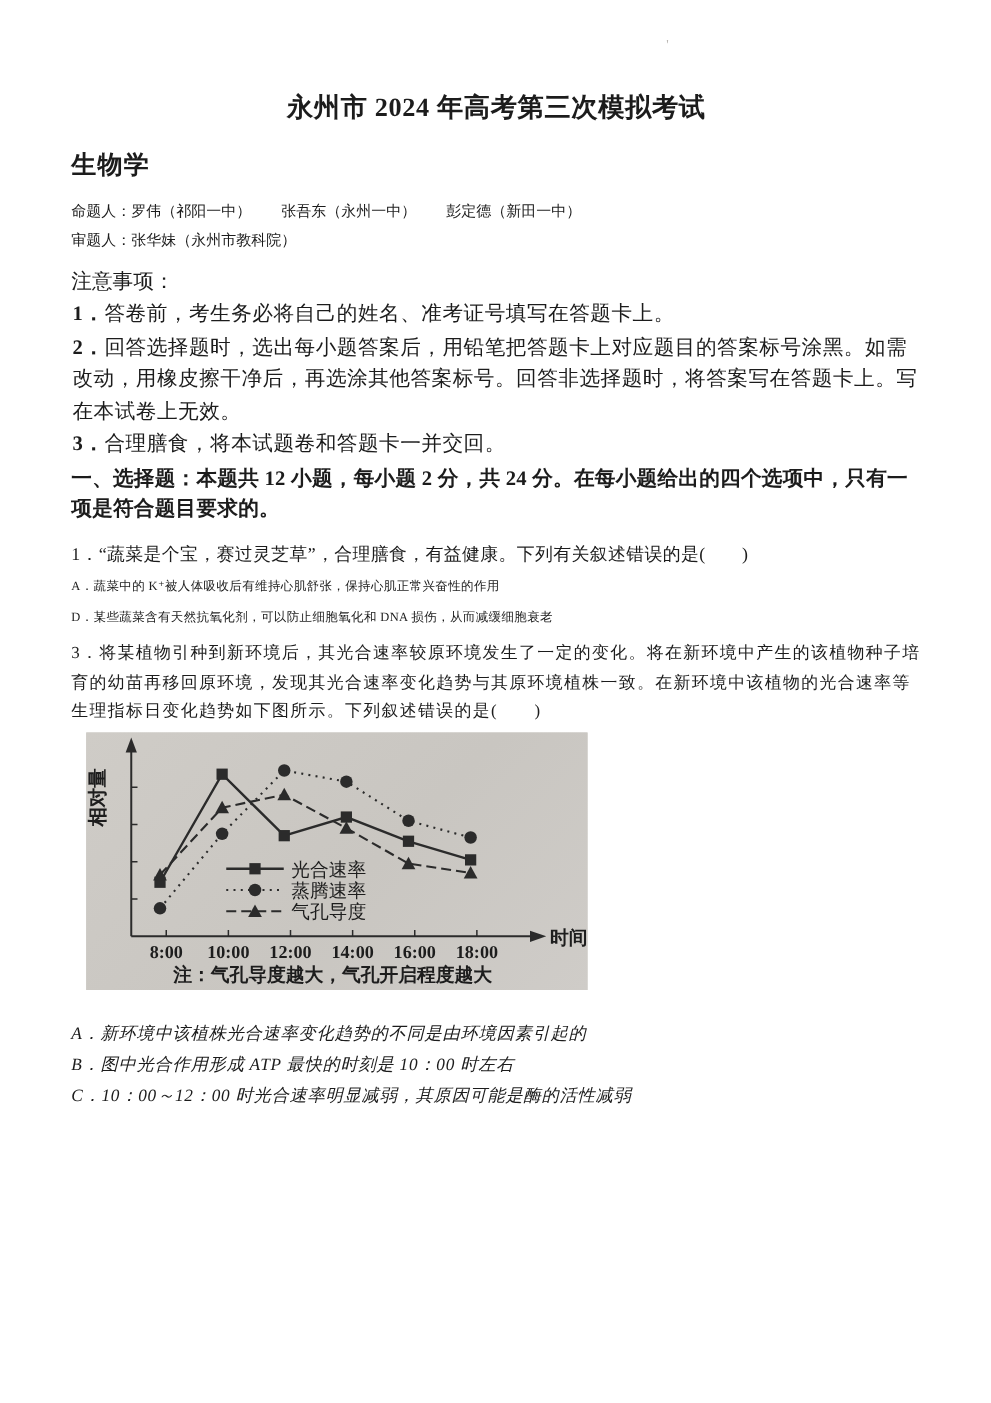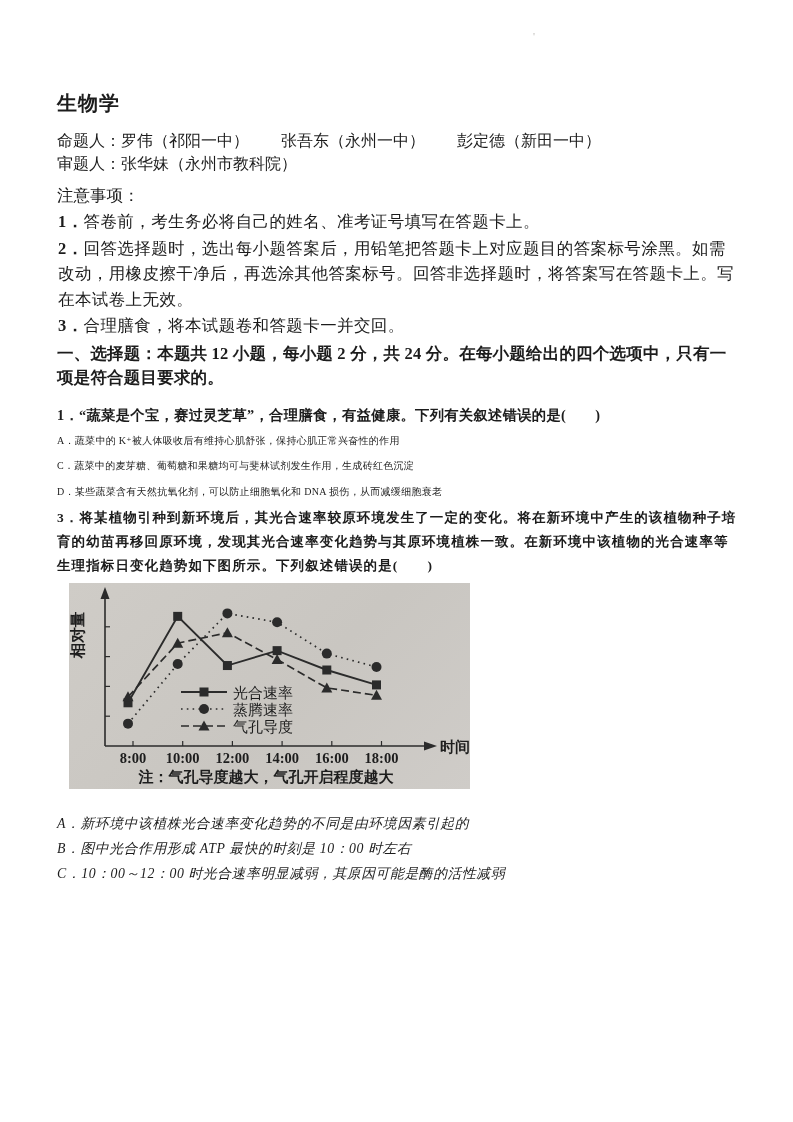--- a/index.html
+++ b/index.html
@@ -9,63 +9,63 @@
     background:#ffffff;
     box-sizing:border-box;
     padding:72px 56px 0 57px;
     font-family:"Liberation Serif","DejaVu Serif",serif;
     color:#1c1c1c;
     overflow:hidden;
   }
   .stray{position:absolute;top:30px;left:533px;color:#b9b6b2;font-size:11px;}
   .title{margin:0;text-align:center;font-size:21px;font-weight:bold;line-height:29px;letter-spacing:0.5px;}
   .subject{margin:17px 0 0;text-align:left;font-size:20px;font-weight:bold;line-height:28px;letter-spacing:1px;}
-  .byline{margin:0;font-size:16px;line-height:23px;}
+  .byline{margin:0;font-size:12px;line-height:23px;}
   .byline.first{margin-top:12px;}
   .notice-heading{margin:8px 0 0;font-size:16.5px;line-height:25px;}
   .notice-item{margin:1px;font-size:16.5px;line-height:25.5px;letter-spacing:0.4px;}
   .notice-item b{font-weight:bold;}
   .section-heading{margin:3px 0 12px;font-size:16.5px;font-weight:bold;line-height:24.5px;letter-spacing:0.2px;}
   .qblock{margin:0;}
-  .q-stem{margin:0;font-size:14.3px;line-height:25.4px;letter-spacing:0.3px;font-weight:bold;}
+  .q-stem{margin:0;font-size:14.3px;line-height:25.4px;letter-spacing:0.3px;}
   .option{margin:0;font-size:10px;line-height:25.4px;letter-spacing:0.3px;}
   .q3 .q-stem{font-size:13.5px;line-height:23.8px;letter-spacing:1.1px;margin-top:2px;}
   .q3 .option{font-size:13.8px;line-height:25px;letter-spacing:0.6px;font-style:italic;}
   .figure{
     width:401px;height:206px;
     margin:5px 0 22px 12px;
     background:#ccc9c4;
     background-image:linear-gradient(135deg,#cfccc7 0%,#c9c6c1 55%,#cfccc8 100%);
   }
   .figure svg{display:block;}
   .figure text{font-family:"Liberation Serif","DejaVu Serif",serif;}
 </style>
 </head>
 <body>
 
 <div class="page">
 
   <span class="stray">'</span>
 
+  <p class="title">永州市 2024 年高考第三次模拟考试</p>
   <p class="subject">生物学</p>
 
   <p class="byline first">命题人：罗伟（祁阳一中）　　张吾东（永州一中）　　彭定德（新田一中）</p>
   <p class="byline">审题人：张华妹（永州市教科院）</p>
 
   <p class="notice-heading">注意事项：</p>
   <p class="notice-item"><b>1．</b><span>答卷前，考生务必将自己的姓名、准考证号填写在答题卡上。</span></p>
   <p class="notice-item"><b>2．</b><span>回答选择题时，选出每小题答案后，用铅笔把答题卡上对应题目的答案标号涂黑。如需改动，用橡皮擦干净后，再选涂其他答案标号。回答非选择题时，将答案写在答题卡上。写在本试卷上无效。</span></p>
   <p class="notice-item"><b>3．</b><span>合理膳食，将本试题卷和答题卡一并交回。</span></p>
 
   <p class="section-heading">一、选择题：本题共 12 小题，每小题 2 分，共 24 分。在每小题给出的四个选项中，只有一项是符合题目要求的。</p>
 
   <div class="qblock">
     <p class="q-stem">1．“蔬菜是个宝，赛过灵芝草”，合理膳食，有益健康。下列有关叙述错误的是(　　)</p>
     <p class="option">A．蔬菜中的 K⁺被人体吸收后有维持心肌舒张，保持心肌正常兴奋性的作用</p>
-    <p class="option">C．蔬菜中的麦芽糖、葡萄糖和果糖均可与斐林试剂发生作用，生成砖红色沉淀</p>
     <p class="option">D．某些蔬菜含有天然抗氧化剂，可以防止细胞氧化和 DNA 损伤，从而减缓细胞衰老</p>
   </div>
 
 
   <div class="qblock q3">
     <p class="q-stem">3．将某植物引种到新环境后，其光合速率较原环境发生了一定的变化。将在新环境中产生的该植物种子培育的幼苗再移回原环境，发现其光合速率变化趋势与其原环境植株一致。在新环境中该植物的光合速率等生理指标日变化趋势如下图所示。下列叙述错误的是(　　)</p>
 
     <div class="figure">
       <svg id="chart-svg" width="401" height="206" viewBox="0 0 401 206">
           <line x1="36" y1="163" x2="36" y2="14" stroke="#2b2b2b" stroke-width="1.6"></line>

